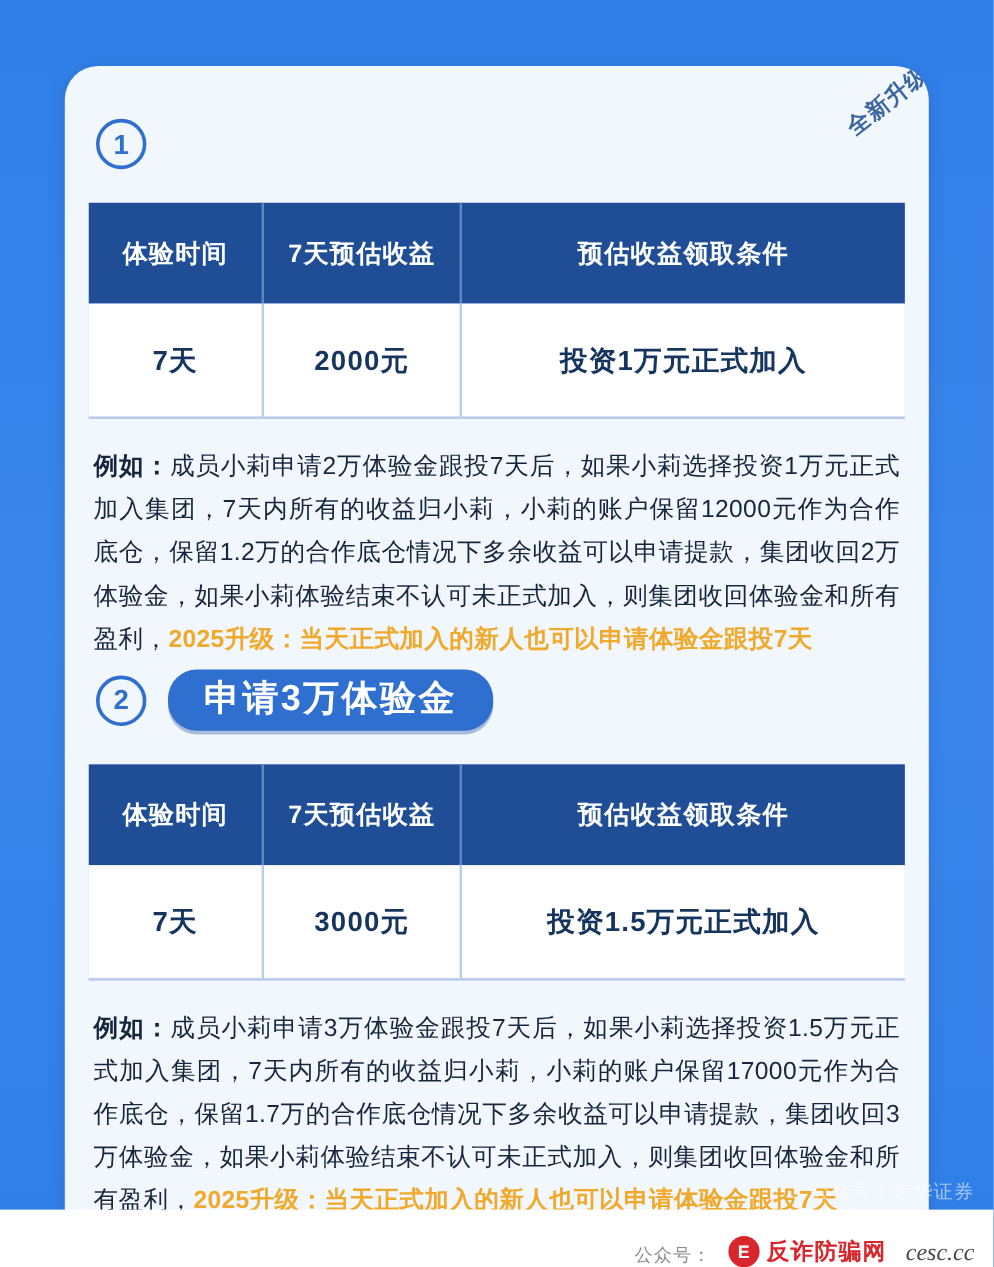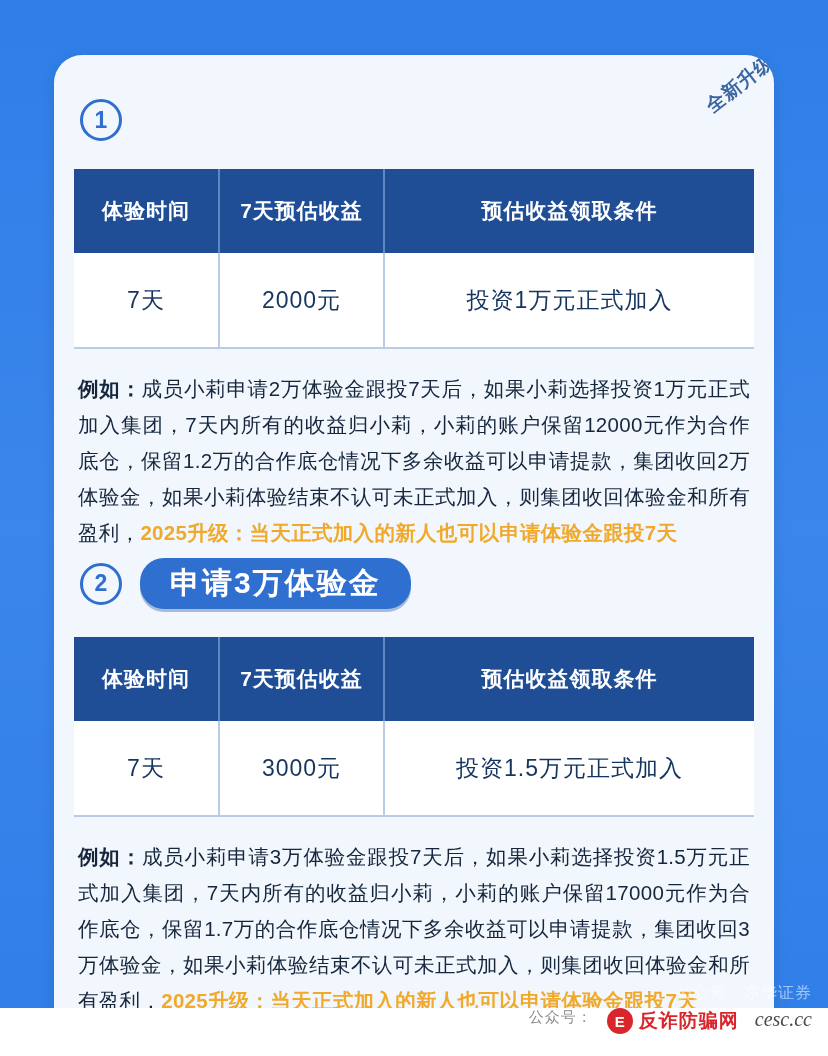--- a/index.html
+++ b/index.html
@@ -108,21 +108,21 @@
     font-weight: bold;
     height: 82px;
     border-right: 2px solid #5f87c2;
     letter-spacing: 1px;
   }
   table.tbl th:last-child { border-right: none; }
   table.tbl td {
     background: #ffffff;
     color: #15355f;
     font-size: 23px;
-    font-weight: normal;
+    font-weight: bold;
     height: 92px;
     text-align: center;
     border-right: 2px solid #b9cce6;
     letter-spacing: 1px;
   }
   table.tbl td:last-child { border-right: none; }
   table.tbl tbody tr { border-bottom: 2px solid #b9cce6; }
   .col-a { width: 145px; }
   .col-b { width: 165px; }
   .col-c { width: 370px; }
@@ -142,21 +142,21 @@
   .para .lead { font-weight: bold; }
 
   .footer-bar {
     position: absolute;
     left: 0;
     bottom: 0;
     width: 828px;
     height: 48px;
     background: #ffffff;
     display: flex;
-    align-items: flex-start;
+    align-items: flex-end;
     justify-content: flex-end;
     padding-right: 16px;
     box-sizing: border-box;
   }
   .wm-text {
     color: #8c8c8c;
     font-size: 15px;
     margin-right: 14px;
     letter-spacing: 1px;
   }

